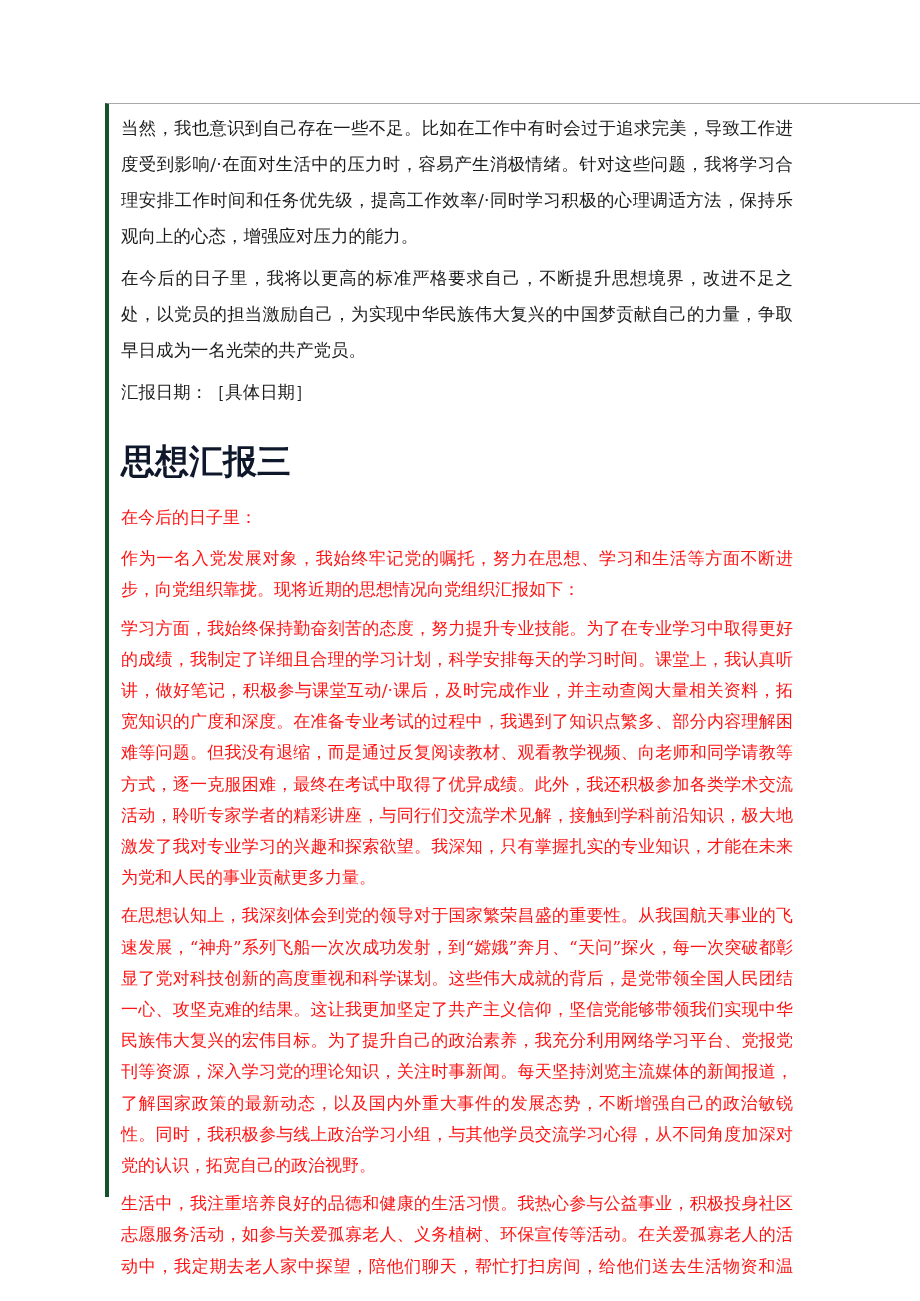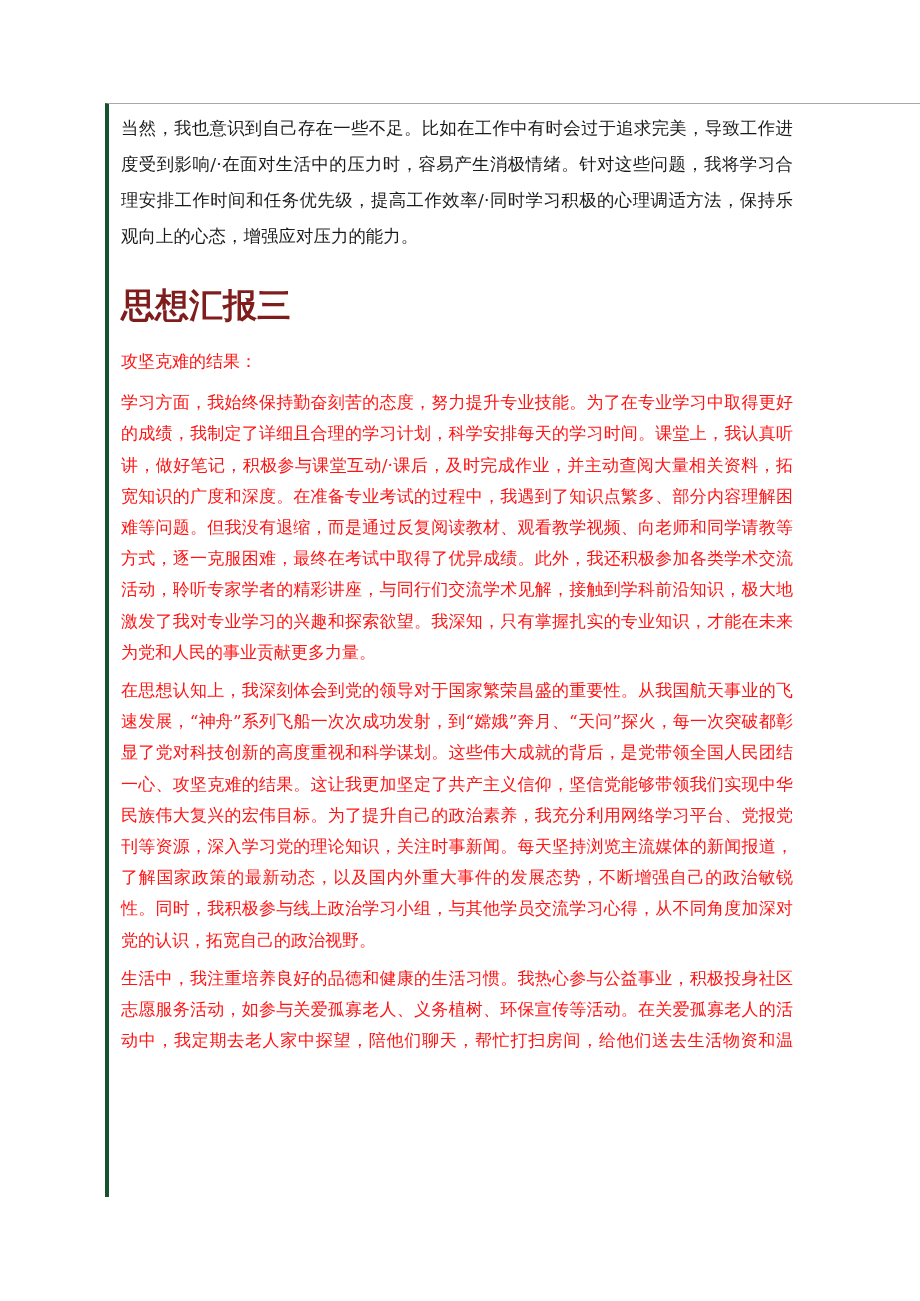--- a/index.html
+++ b/index.html
@@ -61,21 +61,21 @@
     color: #1b1b1b;
     font-family: "DejaVu Serif", "Liberation Serif", serif;
     font-size: 17.4px;
     line-height: 36px;
     margin: 0;
     white-space: pre;
   }
 
   
   .h-red {
-    color: #7f1d1d;
+    color: #0f172a;
     font-family: "DejaVu Sans", "Liberation Sans", sans-serif;
     font-weight: bold;
     font-size: 34px;
     line-height: 46px;
     margin: 28px 0 18px 0;
     letter-spacing: 0px;
   }
 
   
   .p-red {
@@ -98,27 +98,30 @@
 </head>
 <body>
 
 <div id="page">
 
   <div id="doc-frame">
     <div id="doc-body">
 
       <p class="p-black">当然，我也意识到自己存在一些不足。比如在工作中有时会过于追求完美，导致工作进度受到影响/·在面对生活中的压力时，容易产生消极情绪。针对这些问题，我将学习合理安排工作时间和任务优先级，提高工作效率/·同时学习积极的心理调适方法，保持乐观向上的心态，增强应对压力的能力。</p>
 
+      <p class="p-black">在今后的日子里，我将以更高的标准严格要求自己，不断提升思想境界，改进不足之处，以党员的担当激励自己，为实现中华民族伟大复兴的中国梦贡献自己的力量，争取早日成为一名光荣的共产党员。</p>
 
 
+      <p class="sig-line"><span>汇报日期：</span><span>［具体日期］</span></p>
 
       <h1 class="h-red">思想汇报三</h1>
 
-      <p class="p-red salutation">攻坚克难的结果：</p>
+      <p class="p-red salutation">在今后的日子里：</p>
 
+      <p class="p-red">作为一名入党发展对象，我始终牢记党的嘱托，努力在思想、学习和生活等方面不断进步，向党组织靠拢。现将近期的思想情况向党组织汇报如下：</p>
 
       <p class="p-red">学习方面，我始终保持勤奋刻苦的态度，努力提升专业技能。为了在专业学习中取得更好的成绩，我制定了详细且合理的学习计划，科学安排每天的学习时间。课堂上，我认真听讲，做好笔记，积极参与课堂互动/·课后，及时完成作业，并主动查阅大量相关资料，拓宽知识的广度和深度。在准备专业考试的过程中，我遇到了知识点繁多、部分内容理解困难等问题。但我没有退缩，而是通过反复阅读教材、观看教学视频、向老师和同学请教等方式，逐一克服困难，最终在考试中取得了优异成绩。此外，我还积极参加各类学术交流活动，聆听专家学者的精彩讲座，与同行们交流学术见解，接触到学科前沿知识，极大地激发了我对专业学习的兴趣和探索欲望。我深知，只有掌握扎实的专业知识，才能在未来为党和人民的事业贡献更多力量。</p>
 
       <p class="p-red">在思想认知上，我深刻体会到党的领导对于国家繁荣昌盛的重要性。从我国航天事业的飞速发展，“神舟”系列飞船一次次成功发射，到“嫦娥”奔月、“天问”探火，每一次突破都彰显了党对科技创新的高度重视和科学谋划。这些伟大成就的背后，是党带领全国人民团结一心、攻坚克难的结果。这让我更加坚定了共产主义信仰，坚信党能够带领我们实现中华民族伟大复兴的宏伟目标。为了提升自己的政治素养，我充分利用网络学习平台、党报党刊等资源，深入学习党的理论知识，关注时事新闻。每天坚持浏览主流媒体的新闻报道，了解国家政策的最新动态，以及国内外重大事件的发展态势，不断增强自己的政治敏锐性。同时，我积极参与线上政治学习小组，与其他学员交流学习心得，从不同角度加深对党的认识，拓宽自己的政治视野。</p>
 
       <div class="clip-last">
         <p class="p-red">生活中，我注重培养良好的品德和健康的生活习惯。我热心参与公益事业，积极投身社区志愿服务活动，如参与关爱孤寡老人、义务植树、环保宣传等活动。在关爱孤寡老人的活动中，我定期去老人家中探望，陪他们聊天，帮忙打扫房间，给他们送去生活物资和温暖。看到老人脸</p>
       </div>
 
     </div>

